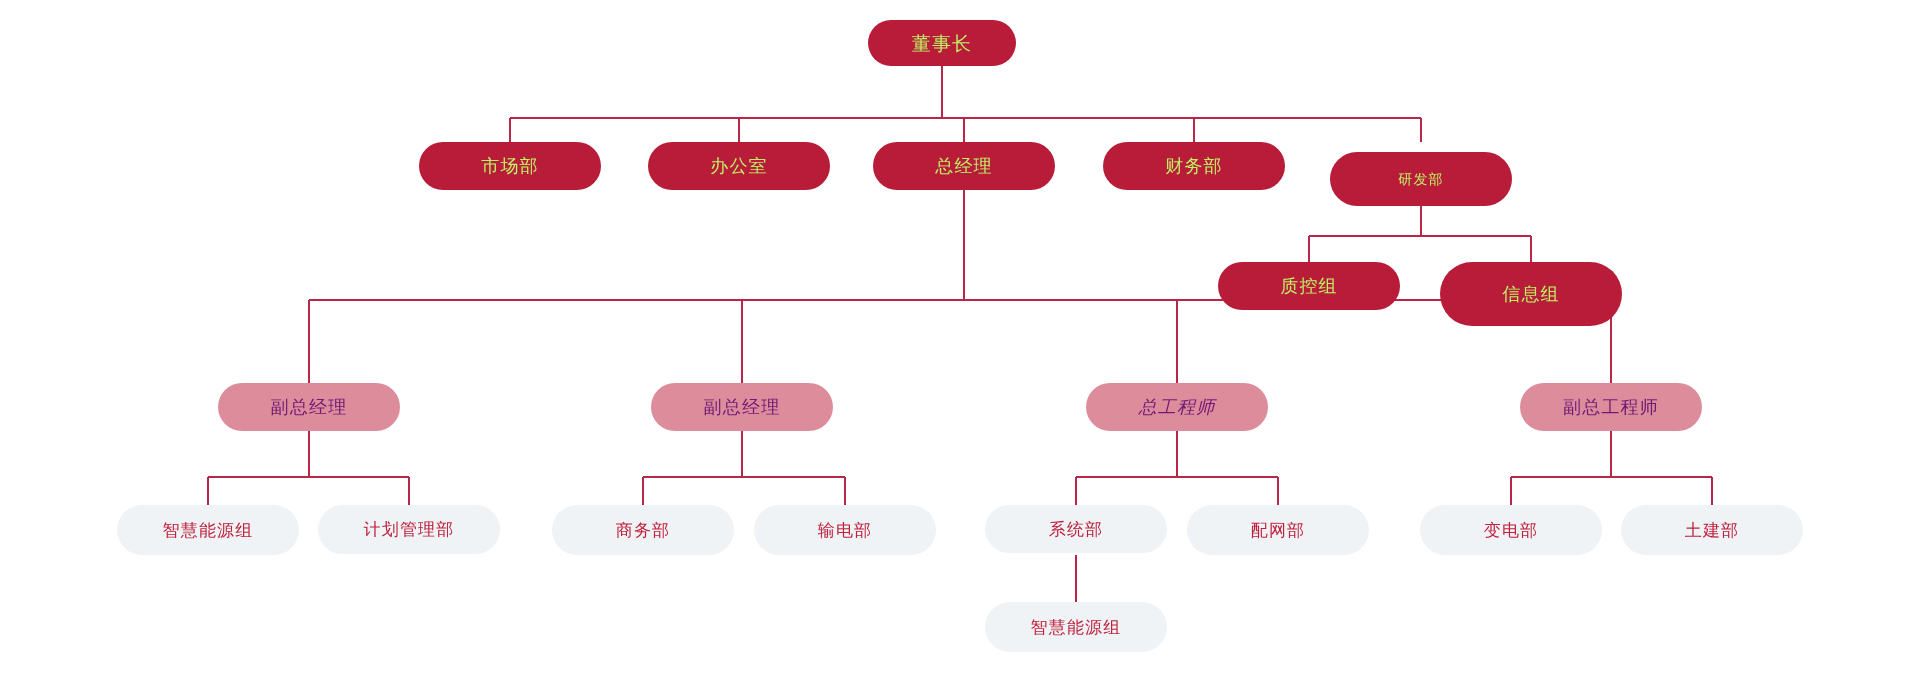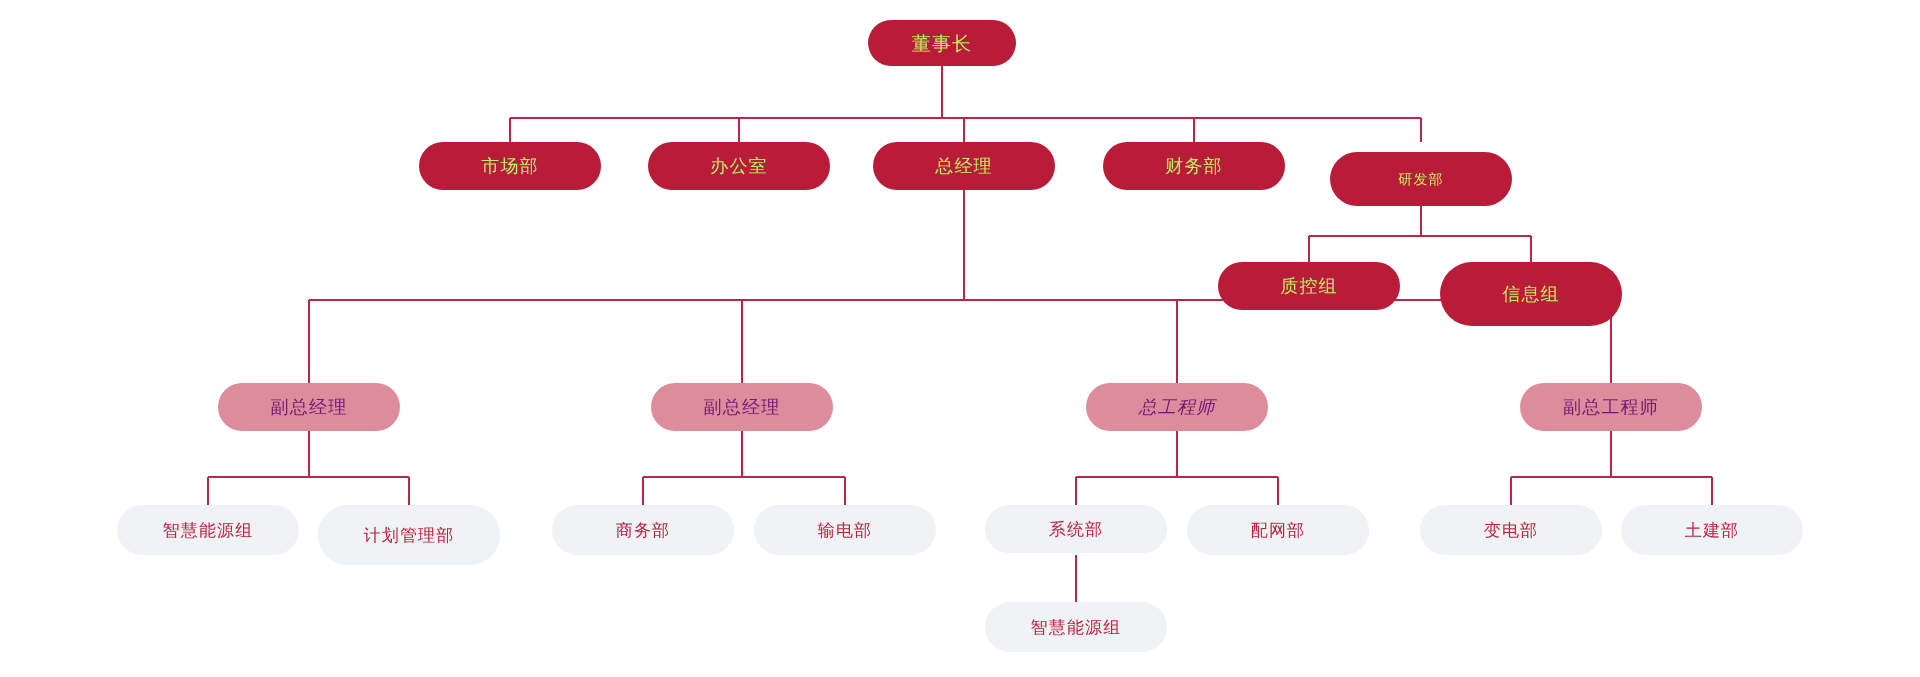--- a/index.html
+++ b/index.html
@@ -129,21 +129,21 @@
       </div>
       <div class="node level-vice" style="left: 1086px; top: 383px; width: 182px; height: 48px; font-size: 18px; font-style: italic;">
         <span class="node-label">总工程师</span>
       </div>
       <div class="node level-vice" style="left: 1520px; top: 383px; width: 182px; height: 48px; font-size: 18px;">
         <span class="node-label">副总工程师</span>
       </div>
       <div class="node level-sub" style="left: 117px; top: 505px; width: 182px; height: 50px; font-size: 17px;">
         <span class="node-label">智慧能源组</span>
       </div>
-      <div class="node level-sub" style="left: 318px; top: 505px; width: 182px; height: 60px; font-size: 17px;">
+      <div class="node level-sub" style="left: 318px; top: 505px; width: 182px; height: 49px; font-size: 17px;">
         <span class="node-label">计划管理部</span>
       </div>
       <div class="node level-sub" style="left: 552px; top: 505px; width: 182px; height: 50px; font-size: 17px; text-align: center;">
         <span class="node-label">商务部</span>
       </div>
       <div class="node level-sub" style="left: 754px; top: 505px; width: 182px; height: 50px; font-size: 17px;">
         <span class="node-label">输电部</span>
       </div>
       <div class="node level-sub" style="left: 985px; top: 505px; width: 182px; height: 48px; font-size: 17px;">
         <span class="node-label">系统部</span>

